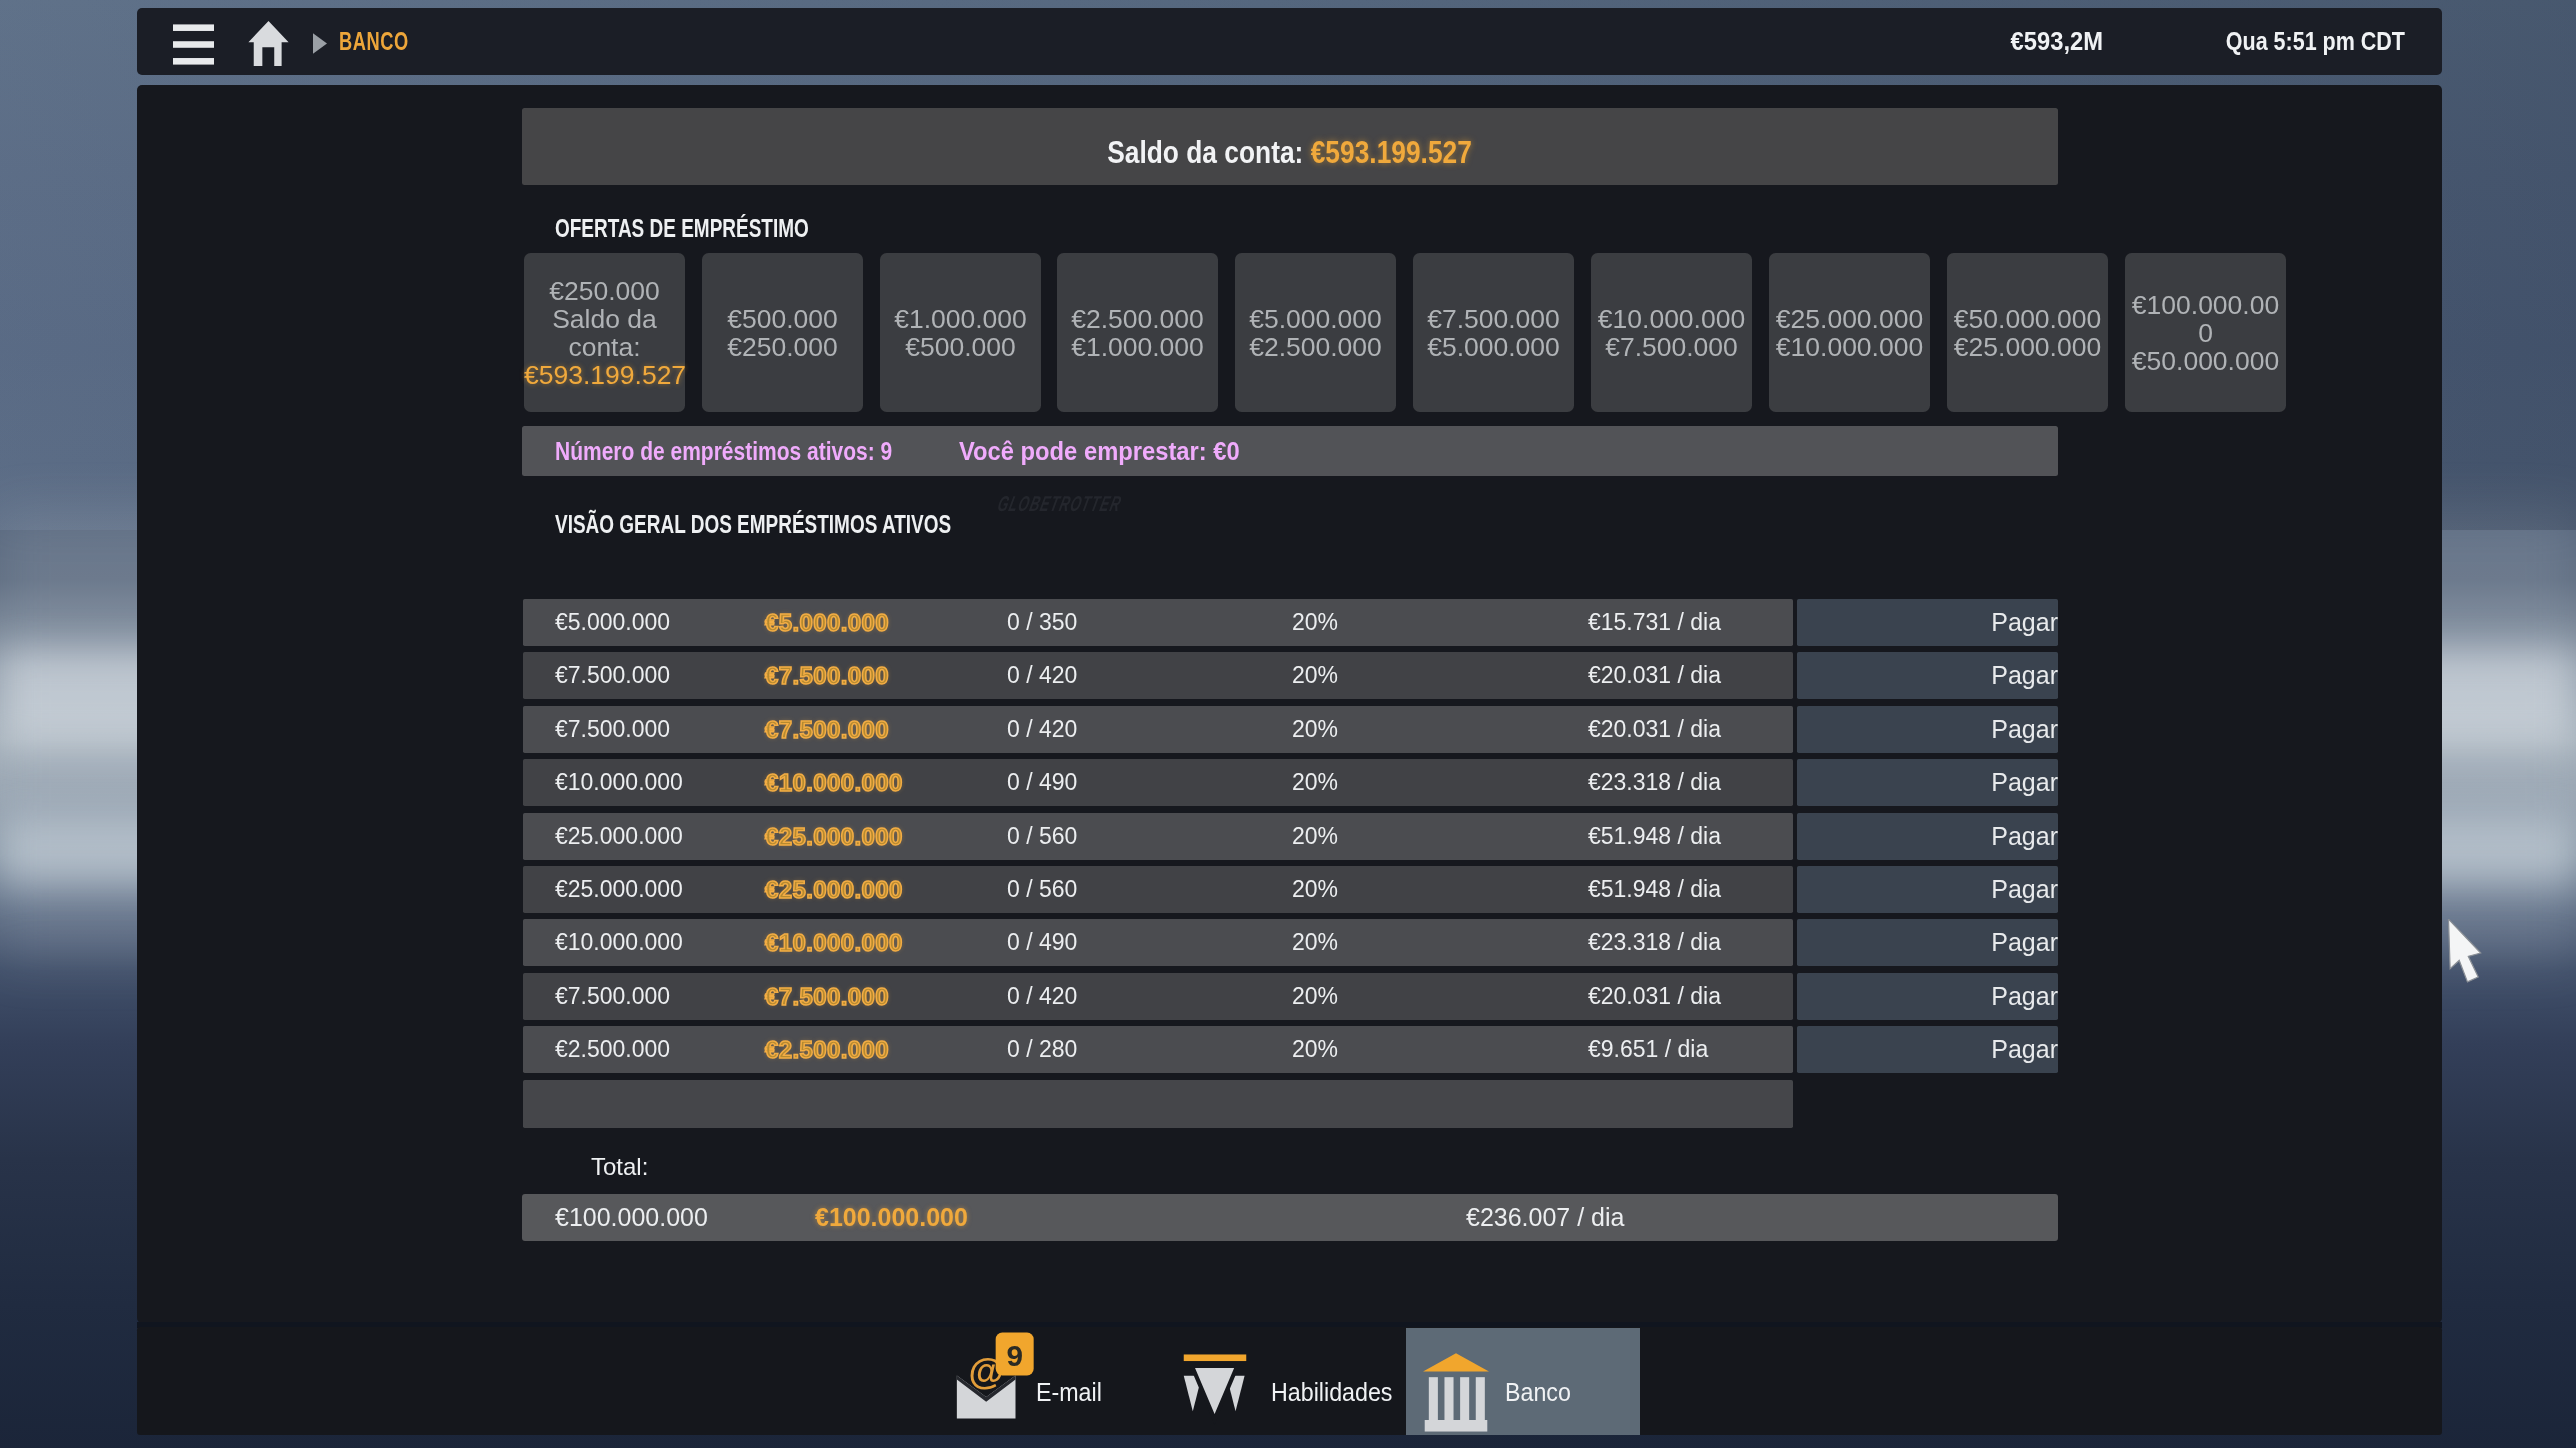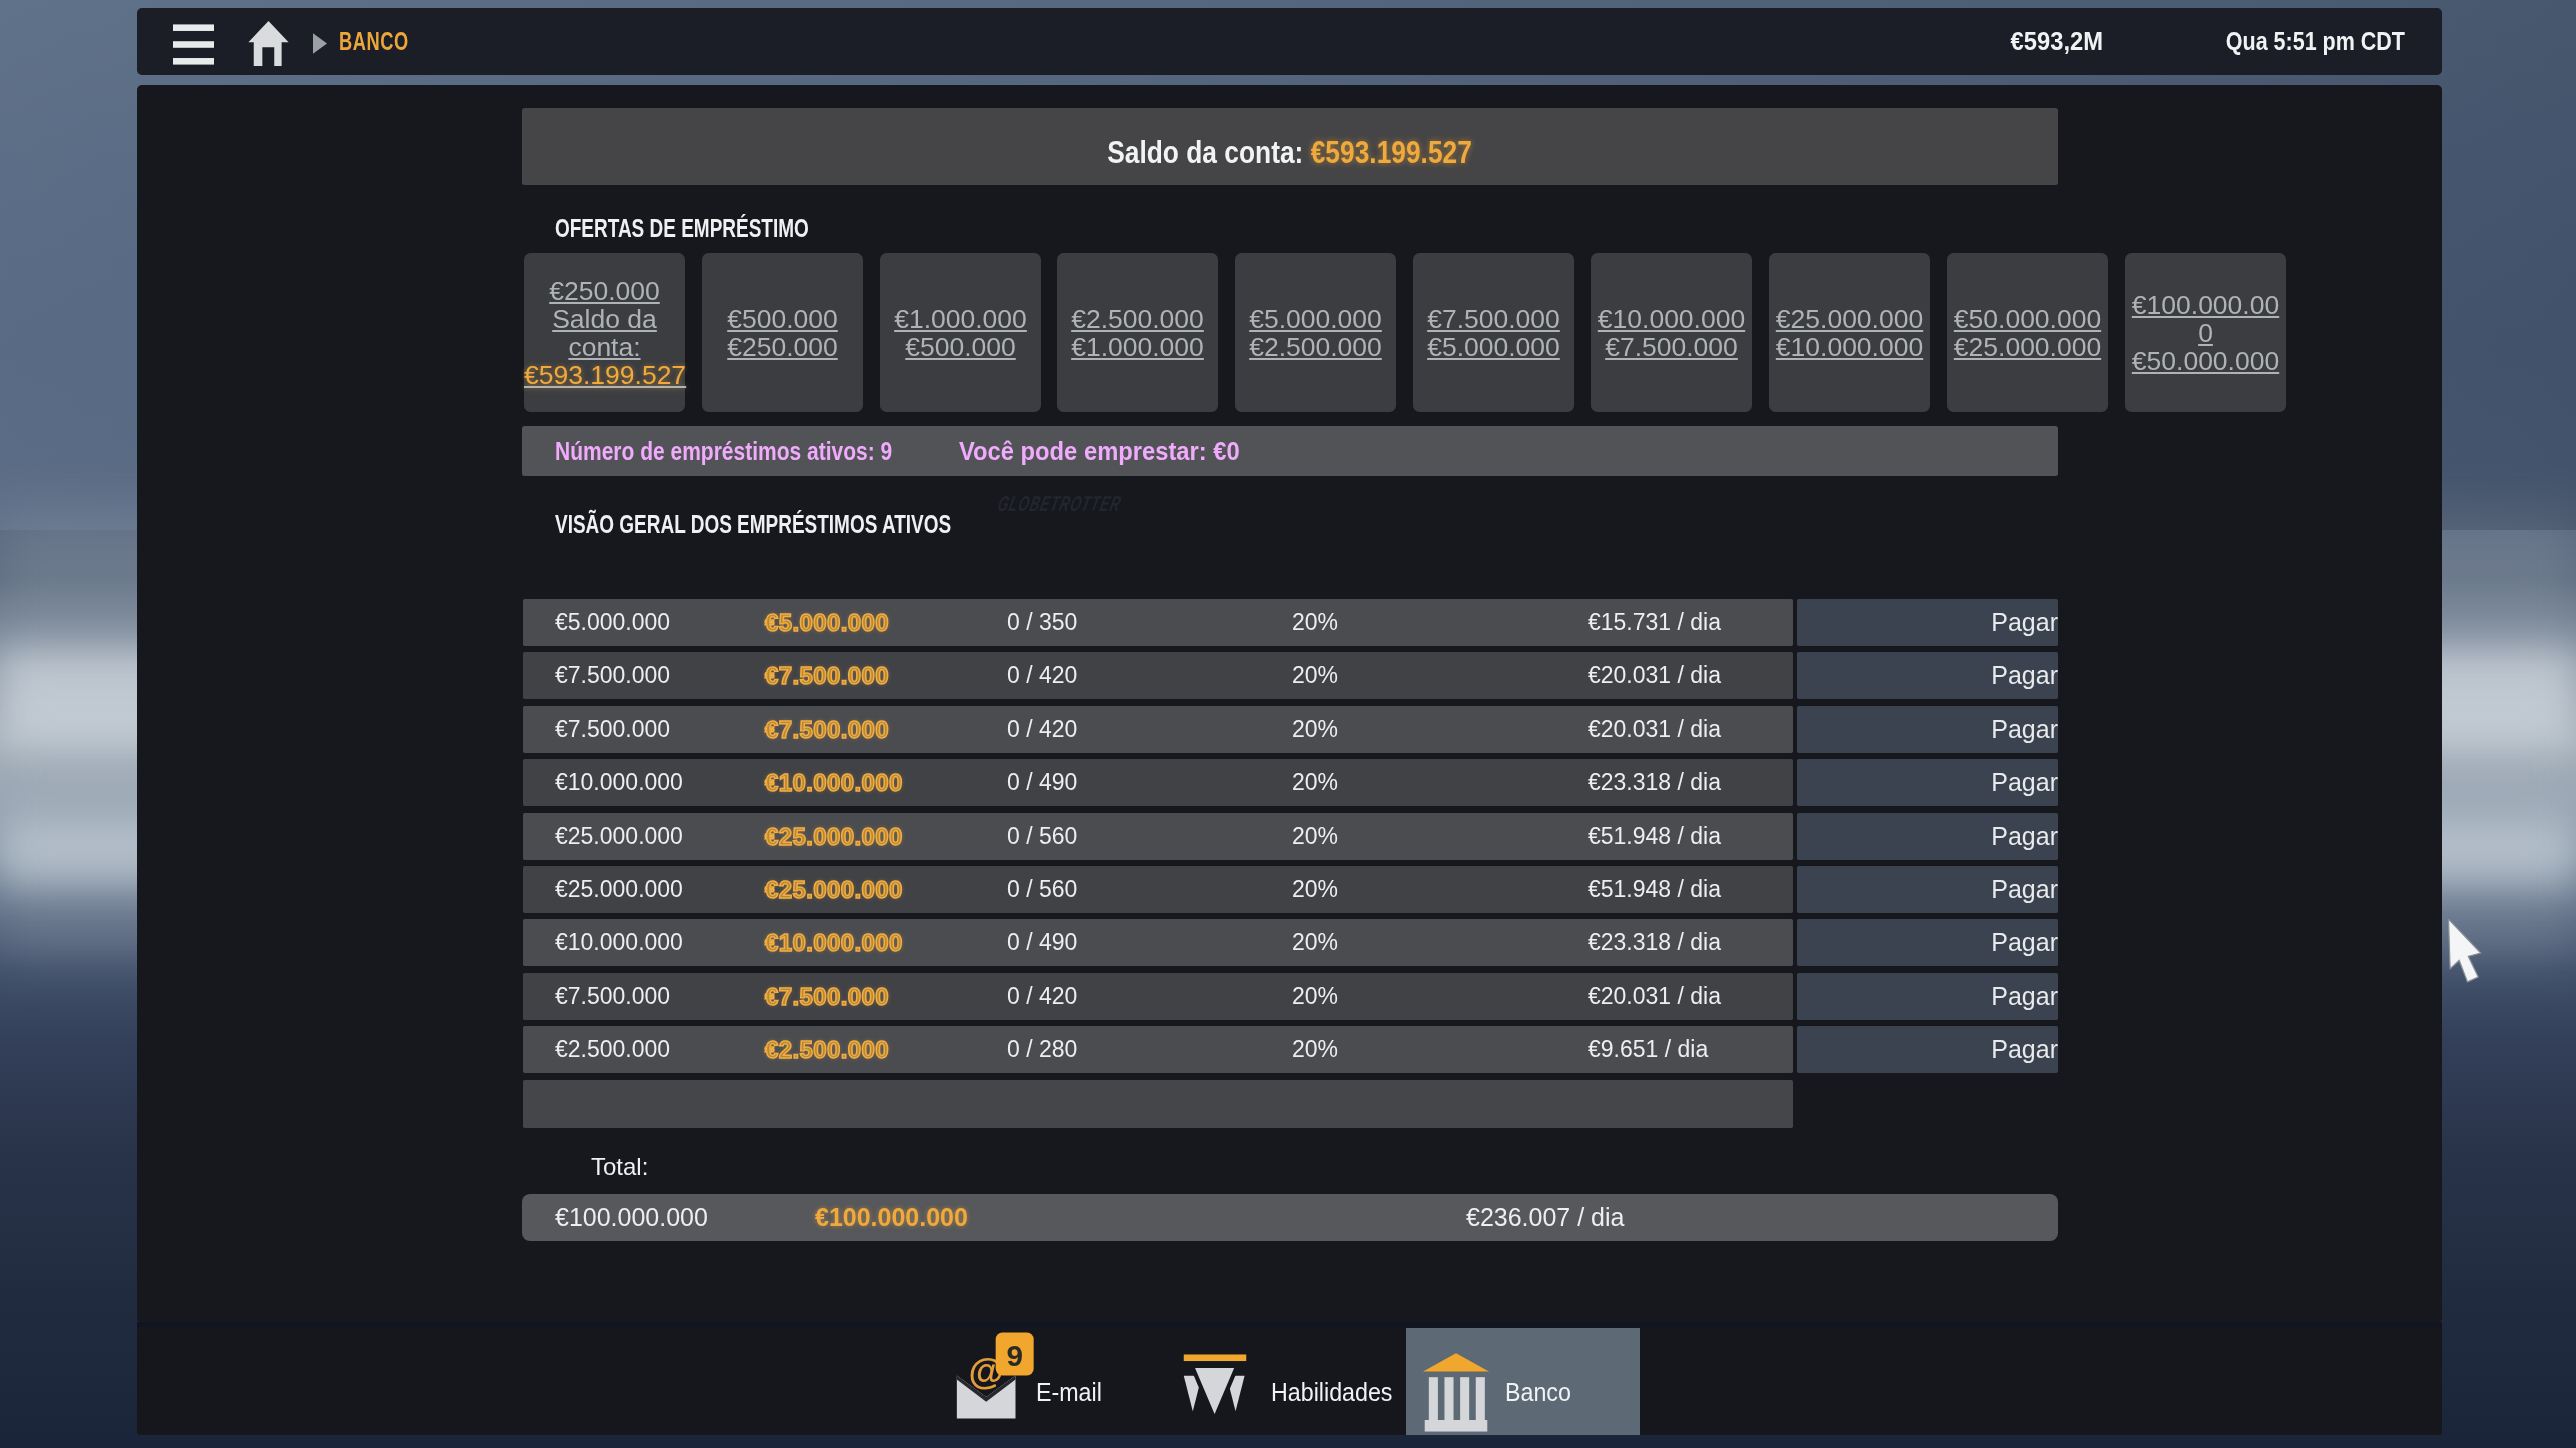--- a/index.html
+++ b/index.html
@@ -33,21 +33,21 @@
   #saldobar { position:absolute; left:385px; top:23px; width:1536px; height:77px;
               background:#454547; border-radius:2.5px;
               text-align:center; line-height:77px; font-size:31px; color:#f2f3f5; font-weight:bold;}
   #saldobar .inner { display:inline-block; transform:translateY(5.8px) scaleX(0.85); }
   #saldobar .val { color:#f0a93c; font-weight:bold; text-shadow:0 0 6.6px rgba(240,165,45,0.55); }
   .sectitle { position:absolute; left:418px; color:#eef0f2; font-size:26px; font-weight:bold;
               transform:scaleX(0.73); transform-origin:left center; white-space:nowrap; }
 
   .tile { position:absolute; top:168px; width:161px; height:159px; background:#3b3d41;
           border-radius:6.6px; color:#b0b3b6; font-size:26.5px; line-height:28px; text-align:center;
-          display:flex; flex-direction:column; justify-content:center;text-decoration:underline; }
+          display:flex; flex-direction:column; justify-content:center; }
   .tile .orange { color:#f0a93c; text-shadow:0 0 5.8px rgba(240,165,45,0.5); }
 
   #numbar { position:absolute; left:385px; top:341px; width:1536px; height:50px;
             background:#525357; border-radius:2.5px; line-height:50px; font-size:25px; color:#f0abfc; font-weight:bold;}
   #numbar span { position:absolute; white-space:nowrap; transform-origin:left center; }
 
   #thead { position:absolute; left:386px; top:457px; width:1536px; height:49px;
            background:#4d4e52; border-radius:2.5px; line-height:49px; font-size:23px; color:#e4e6e8; }
   .hcell { position:absolute; top:0; }
 
@@ -59,21 +59,21 @@
                  -webkit-text-stroke:1.5px #f3ad44;
                  text-shadow:0 0 5px rgba(242,174,70,0.4); }
   .cell.orange2 { color:#f0a93c; font-weight:bold; font-size:25px;
                  text-shadow:0 0 5.8px rgba(240,169,60,0.5); }
   .pagar { position:absolute; left:1660px; width:261px; height:47px; background:#3a434f;
            border-radius:1.7px; text-align:right; line-height:47px; font-size:25px; color:#e8eaec; }
   #emptyrow { position:absolute; left:386px; top:995px; width:1270px; height:48px;
               background:#45464a; border-radius:1.7px; }
   #totallbl { position:absolute; left:418px; top:1068px; font-size:24px; color:#eef0f2;margin-left:36px; }
   #totalrow { position:absolute; left:385px; top:1109px; width:1536px; height:47px;
-              background:#57585b; border-radius:8px; line-height:47px; font-size:25px; color:#f0f2f4; }
+              background:#57585b; border-radius:3px; line-height:47px; font-size:25px; color:#f0f2f4; }
 
   
   #bottombar { position:absolute; left:137px; top:1327px; width:2305px; height:108px;
                background:#15171c; border-radius:3.3px; }
   #bancobtn { position:absolute; left:1269px; top:0.8px; width:234px; height:107px; background:#5d6a76; }
   .navlbl { position:absolute; color:#f0f2f4; font-size:25px; transform:scaleX(0.93); transform-origin:left center; }
 </style>
 </head>
 <body>
 

